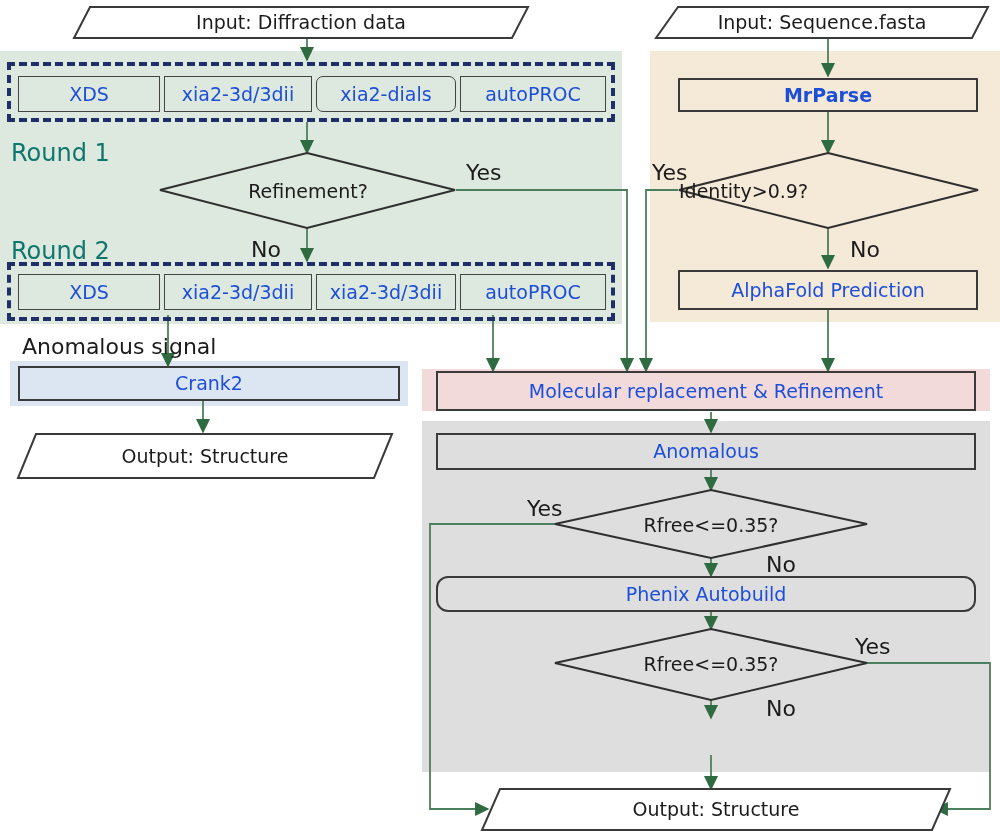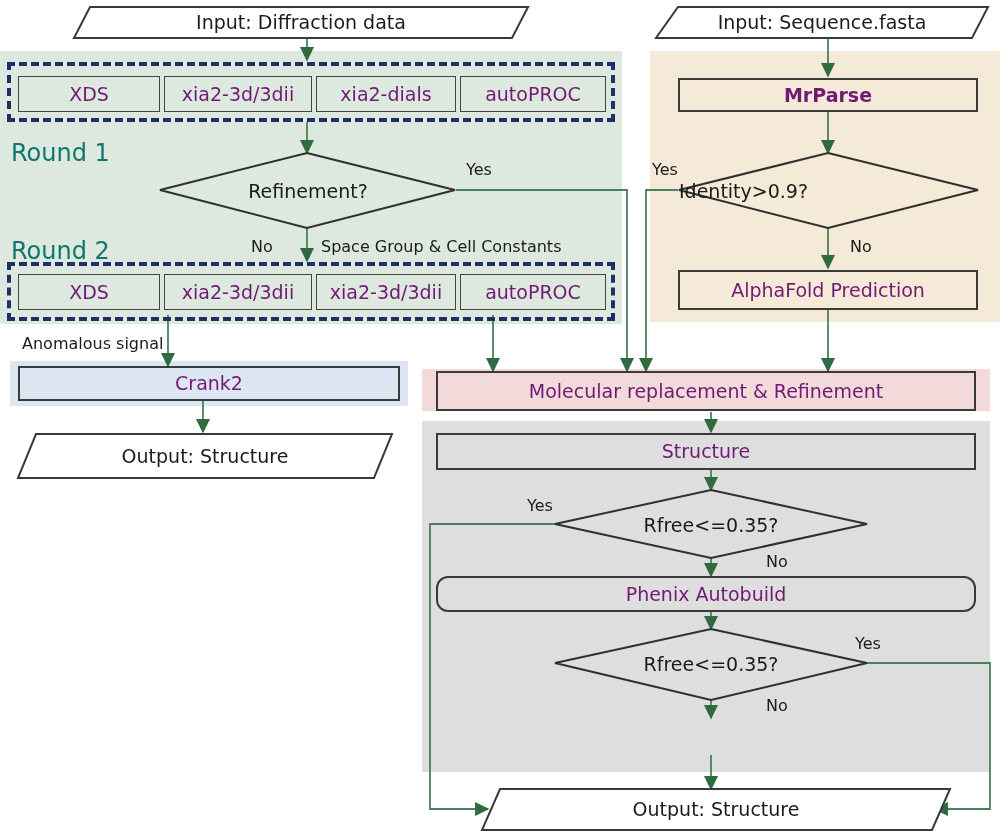--- a/index.html
+++ b/index.html
@@ -11,40 +11,40 @@
     position:relative;
     overflow:hidden;
   }
   #stage{position:absolute;left:0;top:0;width:1000px;height:832px;}
   .region{position:absolute;}
   .box{
     position:absolute;
     box-sizing:border-box;
     border:2px solid #3a3a3a;
     display:flex;align-items:center;justify-content:center;
-    font-size:19px;color:#701a75;
+    font-size:19px;color:#1d4ed8;
     text-align:center;
     line-height:1.1;
   }
   .box.thin{border-width:1.6px;border-color:#444;}
   .dashframe{
     position:absolute;
     box-sizing:border-box;
     border:4px dashed #1f3068;
     background:transparent;
   }
   .label{
     position:absolute;
     font-size:24px;
     color:#0f766e;
     white-space:nowrap;
   }
   .edge-label{
     position:absolute;
-    font-size:16px;
+    font-size:22px;
     color:#1b1b1b;
     white-space:nowrap;
   }
   svg.overlay{position:absolute;left:0;top:0;width:1000px;height:832px;pointer-events:none;}
   .diamond-text{
     position:absolute;
     font-size:19px;color:#1b1b1b;
     white-space:nowrap;
     text-align:center;
   }
@@ -141,34 +141,33 @@
   <div class="para-text" style="left:656px;top:11px;width:332px;text-align:center;">Input: Sequence.fasta</div>
 
   <div class="dashframe" style="left:7px;top:62px;width:608px;height:60px;"></div>
 
   <div class="box thin" style="left:18px;top:76px;width:142px;height:36px;background:#dde8de;">
     <span>XDS</span>
   </div>
   <div class="box thin" style="left:164px;top:76px;width:148px;height:36px;background:#dde8de;">
     <span>xia2-3d/3dii</span>
   </div>
-  <div class="box thin" style="left:316px;top:76px;width:140px;height:36px;background:#dde8de;">
+  <div class="box thin" style="left:316px;top:76px;width:140px;height:36px;background:#dde8de;border-radius:7px;">
     <span>xia2-dials</span>
   </div>
   <div class="box thin" style="left:460px;top:76px;width:146px;height:36px;background:#dde8de;">
     <span>autoPROC</span>
   </div>
 
   <div class="label" style="left:11px;top:139px;">Round 1</div>
 
   <div class="diamond-text" style="left:160px;top:180px;width:296px;text-align:center;">Refinement?</div>
 
   <div class="edge-label" style="left:466px;top:160px;">Yes</div>
   <div class="edge-label" style="left:251px;top:237px;">No</div>
-  <div class="edge-label" style="left:321px;top:237px;">Space Group &amp; Cell Constants</div>
 
   <div class="label" style="left:11px;top:237px;">Round 2</div>
 
   <div class="dashframe" style="left:7px;top:262px;width:608px;height:59px;"></div>
 
   <div class="box thin" style="left:18px;top:274px;width:142px;height:36px;background:#dde8de;">
     <span>XDS</span>
   </div>
   <div class="box thin" style="left:164px;top:274px;width:148px;height:36px;background:#dde8de;">
     <span>xia2-3d/3dii</span>
@@ -199,21 +198,21 @@
 
   <div class="box" style="left:678px;top:270px;width:300px;height:40px;background:#f5e9d7;">
     <span>AlphaFold Prediction</span>
   </div>
 
   <div class="box" style="left:436px;top:371px;width:540px;height:40px;background:#f2dada;">
     <span>Molecular replacement &amp; Refinement</span>
   </div>
 
   <div class="box" style="left:436px;top:433px;width:540px;height:37px;background:#dedede;">
-    <span>Structure</span>
+    <span>Anomalous</span>
   </div>
 
   <div class="diamond-text" style="left:555px;top:514px;width:312px;text-align:center;">Rfree&lt;=0.35?</div>
   <div class="edge-label" style="left:527px;top:496px;">Yes</div>
   <div class="edge-label" style="left:766px;top:552px;">No</div>
 
   <div class="box" style="left:436px;top:576px;width:540px;height:36px;background:#dedede;border-radius:12px;">
     <span>Phenix Autobuild</span>
   </div>
 

